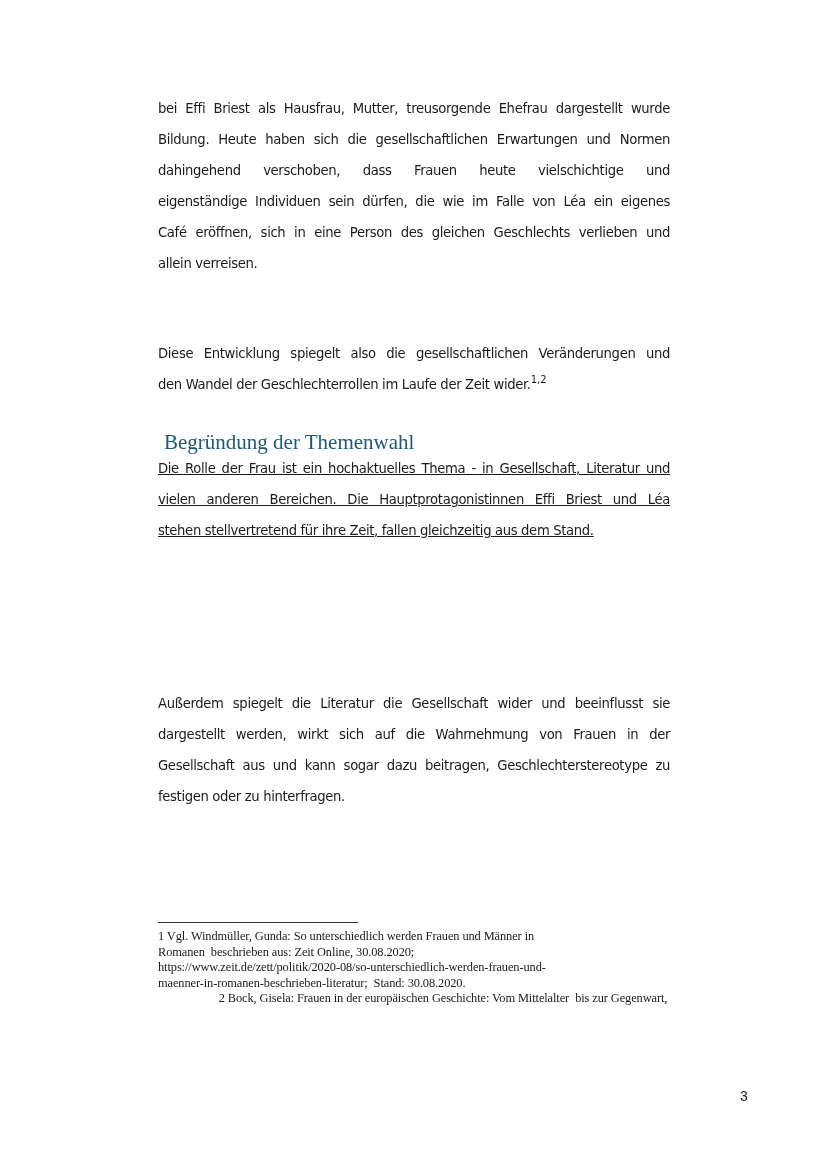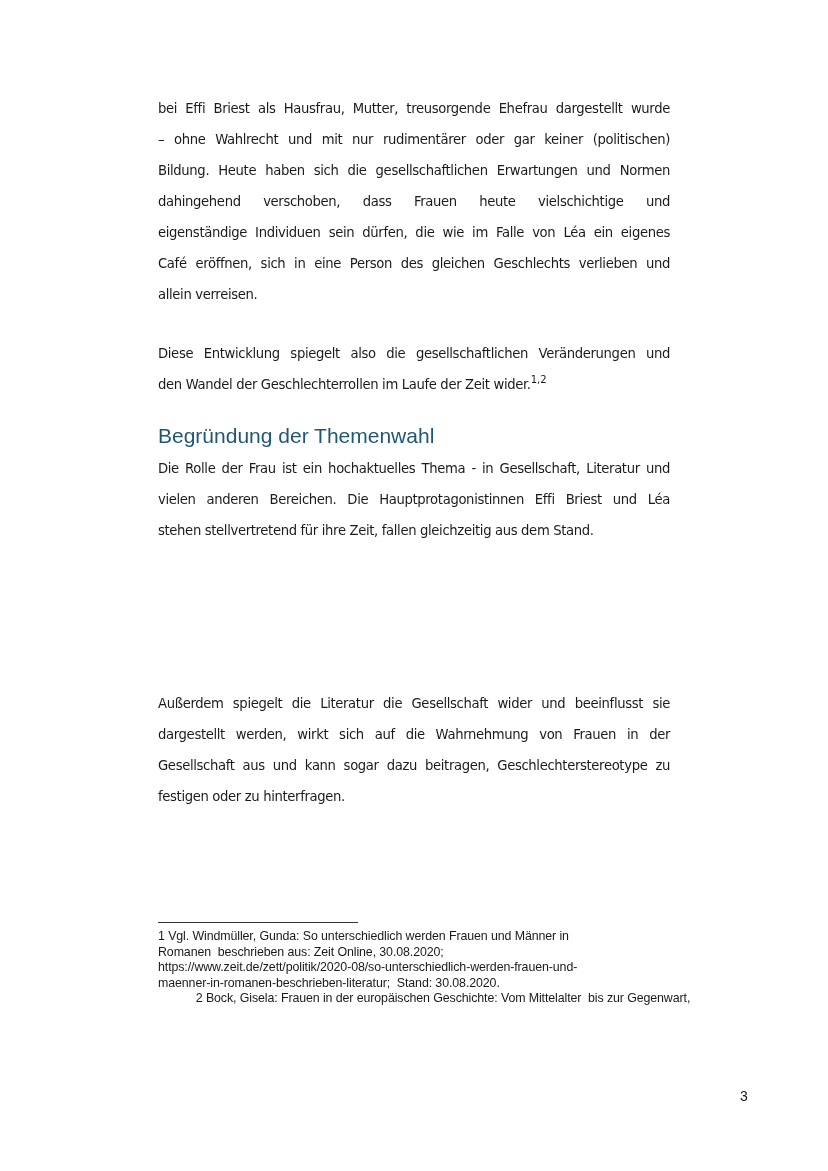--- a/index.html
+++ b/index.html
@@ -46,22 +46,22 @@
     sup {
       font-size: 10px;
       vertical-align: 6px;
       line-height: 0;
       letter-spacing: 0;
     }
     .heading {
       position: absolute;
       left: 158px;
       top: 424px;
-      margin: 0;
-      font-family: Liberation Sans, sans-serif;
+      margin: 6px;
+      font-family: Liberation Serif, serif;
       font-weight: normal;
       font-size: 21px;
       color: #1f5775;
       letter-spacing: 0;
     }
     .footnote-rule {
       position: absolute;
       left: 158px;
       top: 922px;
       width: 200px;
@@ -75,56 +75,56 @@
       width: 570px;
       font-family: "Liberation Sans", sans-serif;
       font-size: 12.4px;
       line-height: 15.5px;
       color: #1a1a1a;
       letter-spacing: -0.1px;
     }
     .footnotes .fl {
       display: block;
       white-space: nowrap;
+      font-family: Liberation Serif, serif;
     }
     .footnotes .fl.gap {
       margin-top: 2px;
     }
     .page-number {
       position: absolute;
       left: 740px;
       top: 1088px;
       font-family: "Liberation Sans", sans-serif;
       font-size: 14px;
       color: #1a1a1a;
     }
   </style>
 </head>
 <body>
 
 <div class="page">
 
   <div class="body-text" style="top:93px;">
     <span class="line">bei Effi Briest als Hausfrau, Mutter, treusorgende Ehefrau dargestellt wurde</span>
-    <span class="line">– ohne Wahlrecht und mit nur rudimentärer oder gar keiner (politischen)</span>
     <span class="line">Bildung. Heute haben sich die gesellschaftlichen Erwartungen und Normen</span>
     <span class="line">dahingehend verschoben, dass Frauen heute vielschichtige und</span>
     <span class="line">eigenständige Individuen sein dürfen, die wie im Falle von Léa ein eigenes</span>
     <span class="line">Café eröffnen, sich in eine Person des gleichen Geschlechts verlieben und</span>
     <span class="line last">allein verreisen.</span>
   </div>
 
   <div class="body-text" style="top:338px;">
     <span class="line">Diese Entwicklung spiegelt also die gesellschaftlichen Veränderungen und</span>
     <span class="line last"><span>den Wandel der Geschlechterrollen im Laufe der Zeit wider.</span><sup>1,2</sup></span>
   </div>
 
   <h2 class="heading">Begründung der Themenwahl</h2>
 
-  <div class="body-text" style="top:453px;">
+  <div class="body-text" style="top:453px;text-decoration:underline;">
     <span class="line">Die Rolle der Frau ist ein hochaktuelles Thema - in Gesellschaft, Literatur und</span>
     <span class="line">vielen anderen Bereichen. Die Hauptprotagonistinnen Effi Briest und Léa</span>
     <span class="line last">stehen stellvertretend für ihre Zeit, fallen gleichzeitig aus dem Stand.</span>
   </div>
 
 
   <div class="body-text" style="top:688px;">
     <span class="line">Außerdem spiegelt die Literatur die Gesellschaft wider und beeinflusst sie</span>
     <span class="line">dargestellt werden, wirkt sich auf die Wahrnehmung von Frauen in der</span>
     <span class="line">Gesellschaft aus und kann sogar dazu beitragen, Geschlechterstereotype zu</span>

